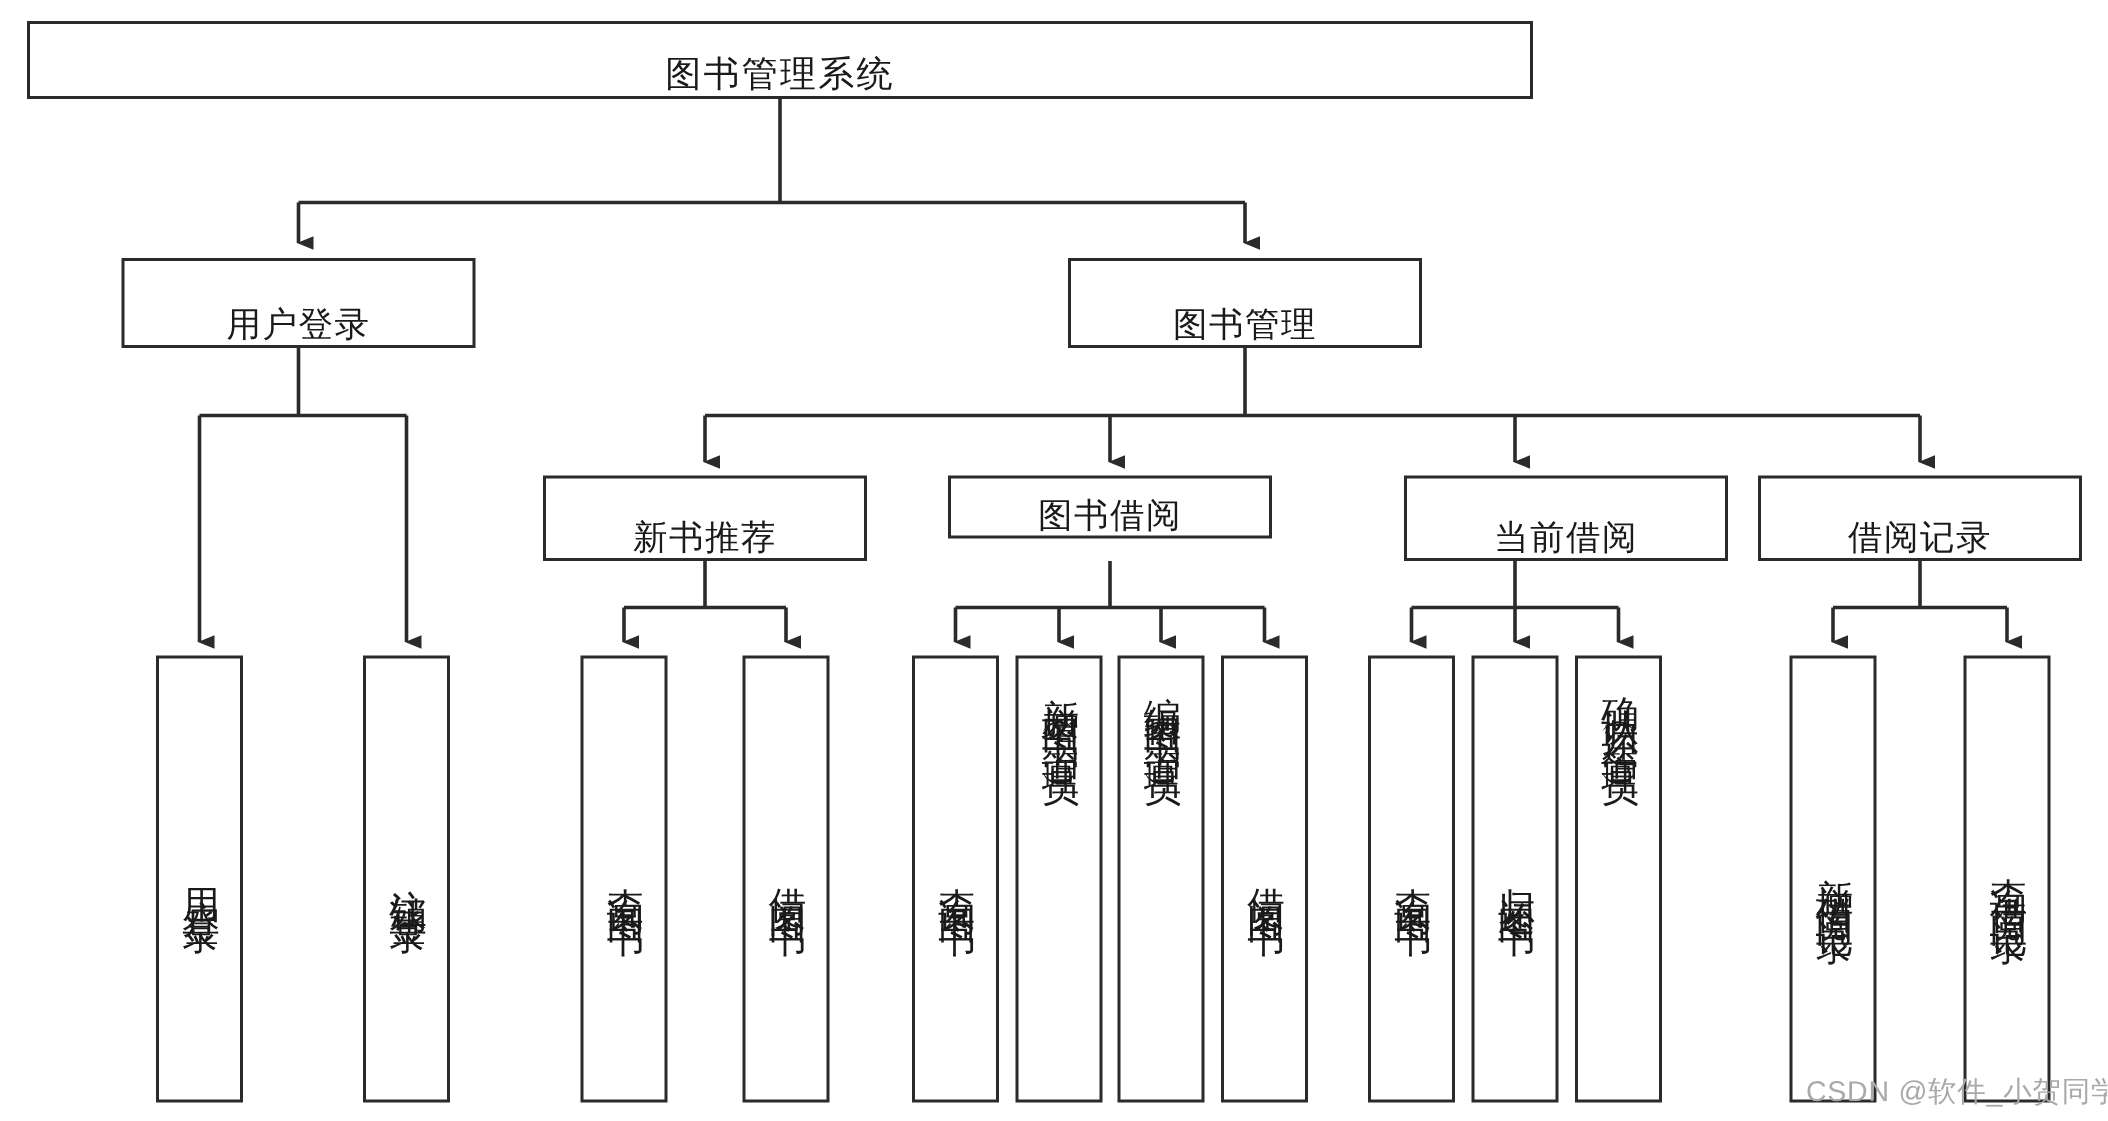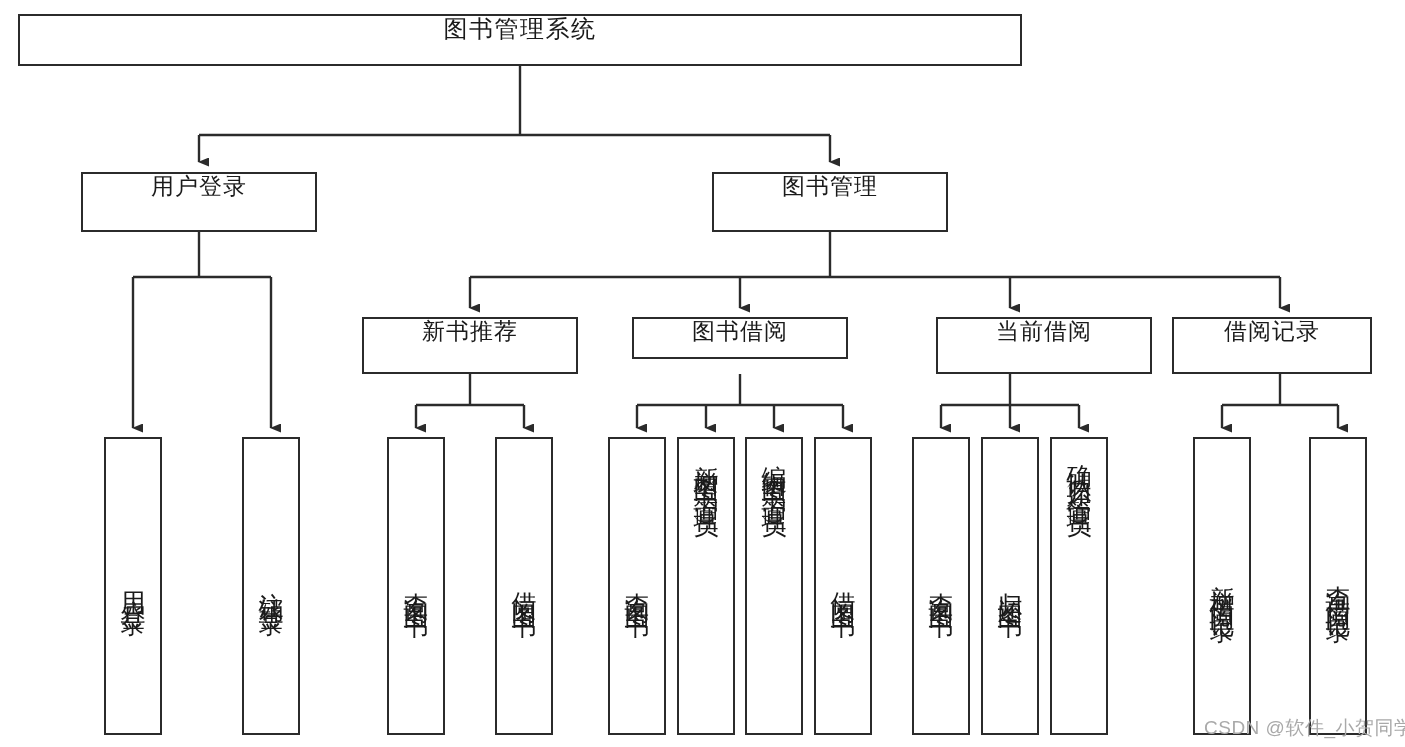--- a/index.html
+++ b/index.html
@@ -25,21 +25,21 @@
     width: 1405px;
     height: 747px;
     pointer-events: none;
   }
   .node {
     position: absolute;
     box-sizing: border-box;
     background: #ffffff;
     border: 2px solid #2b2b2b;
     display: flex;
-    align-items: flex-start;
+    align-items: flex-end;
     justify-content: center;
     color: #1a1a1a;
     z-index: 2;
   }
   .node .lbl {
     display: block;
     text-align: center;
     line-height: 1.12;
     white-space: nowrap;
   }
@@ -147,21 +147,21 @@
 
   <div class="node horiz" style="left:362px; top:317px; width:216px; height:57px;">
     <span class="lbl">新书推荐</span>
   </div>
   <div class="node horiz" style="left:632px; top:317px; width:216px; height:42px;">
     <span class="lbl">图书借阅</span>
   </div>
   <div class="node horiz" style="left:936px; top:317px; width:216px; height:57px;">
     <span class="lbl">当前借阅</span>
   </div>
-  <div class="node horiz" style="left:1172px; top:317px; width:200px; height:57px;">
+  <div class="node horiz" style="left:1172px; top:317px; width:216px; height:57px;">
     <span class="lbl">借阅记录</span>
   </div>
 
   <div class="node vert center-text" style="left:104px; top:437px; width:58px; height:298px;">
     <span class="lbl">用户登录</span>
   </div>
   <div class="node vert center-text" style="left:242px; top:437px; width:58px; height:298px;">
     <span class="lbl">注销登录</span>
   </div>
 

